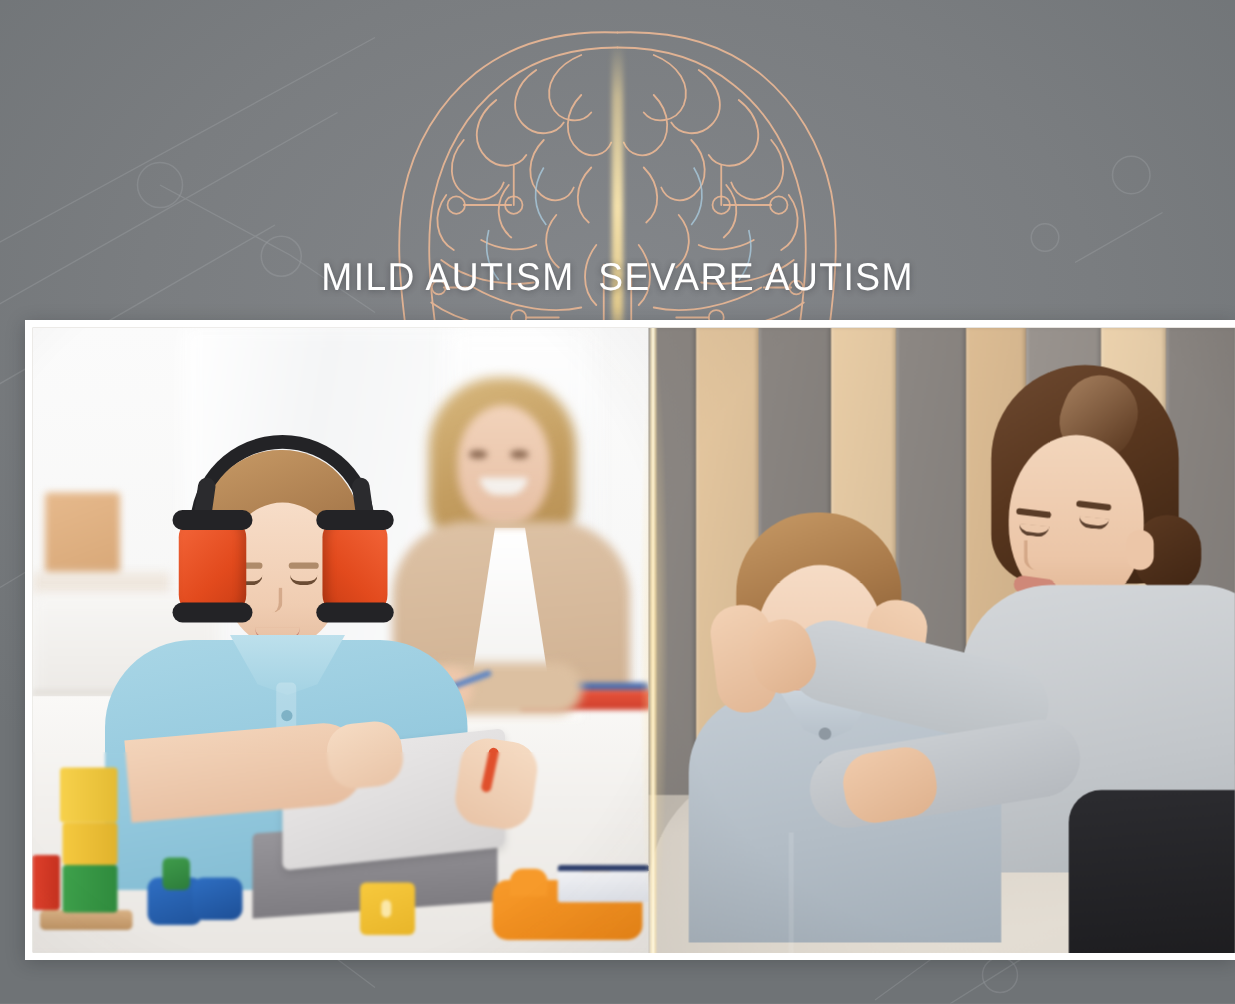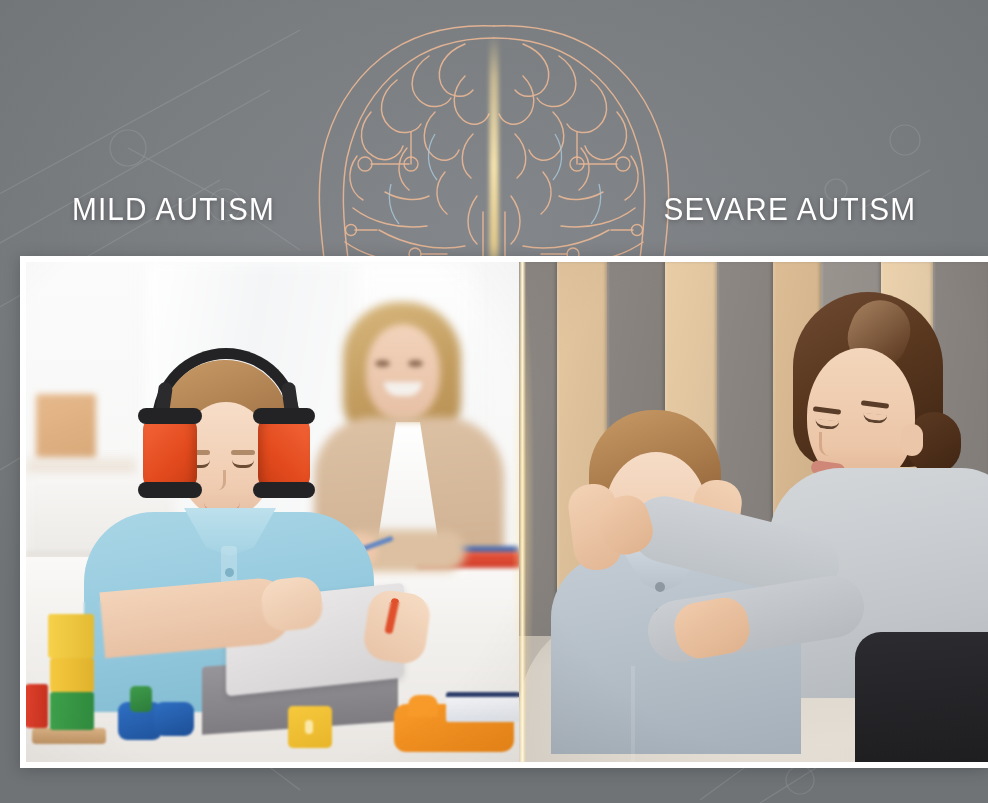--- a/index.html
+++ b/index.html
@@ -40,22 +40,22 @@
         rgba(255,228,160,.55) 18%,
         rgba(255,234,175,.92) 55%,
         rgba(255,222,140,.75) 88%,
         rgba(255,220,140,.25) 100%);
     filter:blur(2.2px);
     pointer-events:none;
   }
 
   
   .headings{
-    position:absolute; left:0; top:192px; width:100%;
-    display:flex; justify-content:space-between;
+    position:absolute; left:0; top:204px; width:100%;
+    display:flex; justify-content:center;
     padding:0 72px;
     pointer-events:none;
   }
   .heading{
     color:#ffffff;
     font-size:31px;
     font-weight:400;
     letter-spacing:1.2px;
     text-shadow:0 1px 5px rgba(40,40,45,.45);
     white-space:nowrap;

